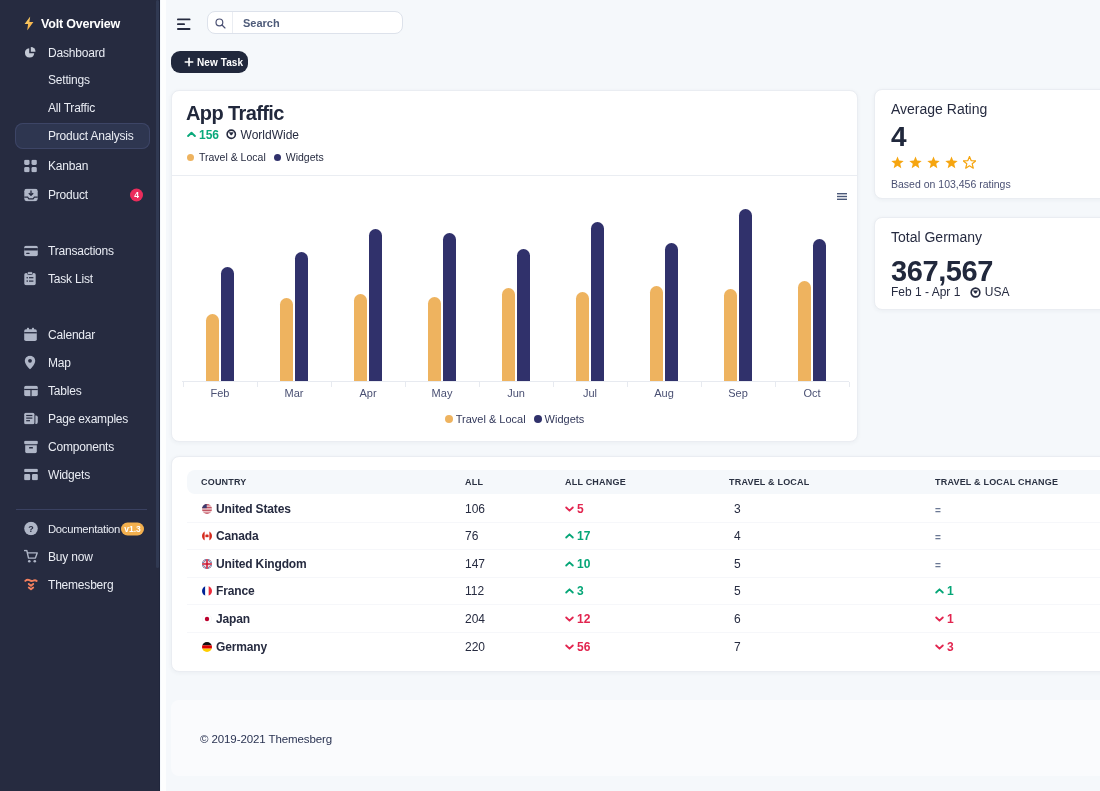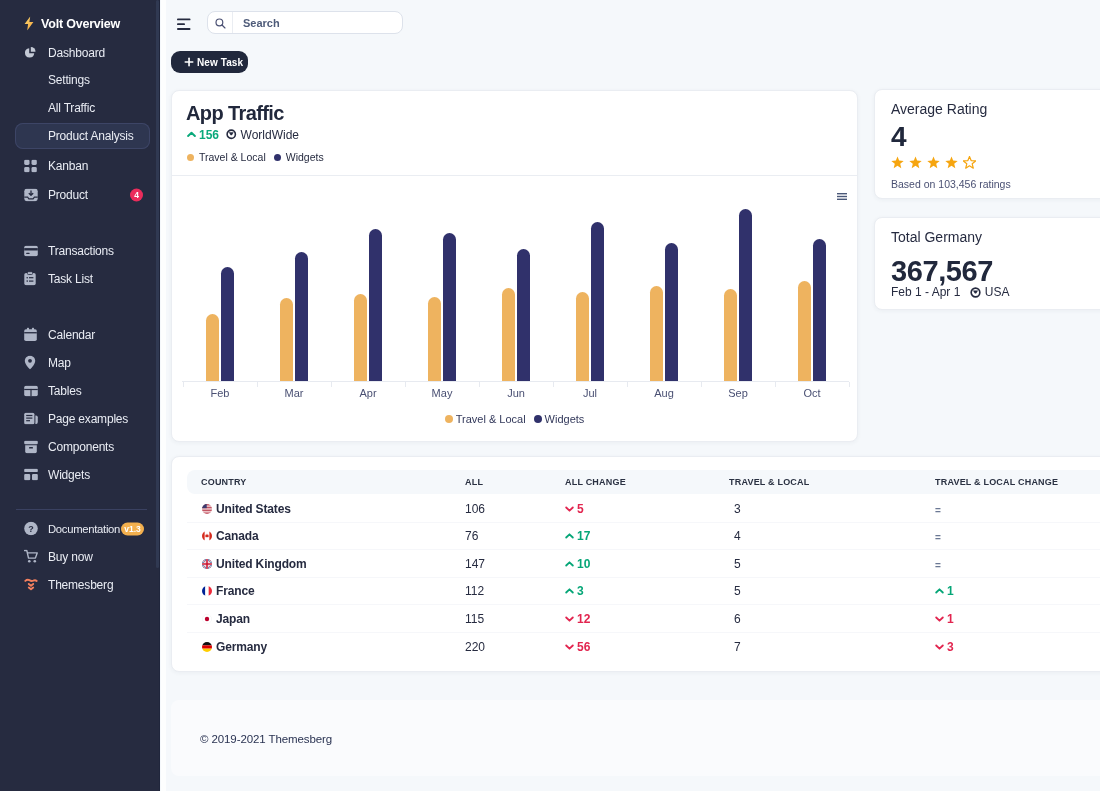--- a/index.html
+++ b/index.html
@@ -519,21 +519,21 @@
             <circle cx="5.5" cy="5.5" r="5.5"></circle>
           </clipPath>
         </defs>
         <g clip-path="url(#cjp)">
           <rect width="11" height="11" fill="#fff"></rect>
           <circle cx="5.5" cy="5.5" r="2.4" fill="#BC002D"></circle>
           <circle cx="5.5" cy="5.5" r="5.25" fill="none" stroke="#E8EAEE" stroke-width="0.5"></circle>
         </g>
       </svg>
       <div class="td country">Japan</div>
-      <div class="td c-all">115</div>
+      <div class="td c-all">204</div>
       <div class="td c-chg">
         <span class="chg down">
           <svg width="9" height="6" viewBox="0 0 9 6">
             <path d="M1.2 1.5 L4.5 4.7 L7.8 1.5" fill="none" stroke="#E2254F" stroke-width="1.8" stroke-linecap="round" stroke-linejoin="round"></path>
           </svg>
           <span>12</span>
         </span>
       </div>
       <div class="td c-tl">6</div>
       <div class="td c-tlc">

